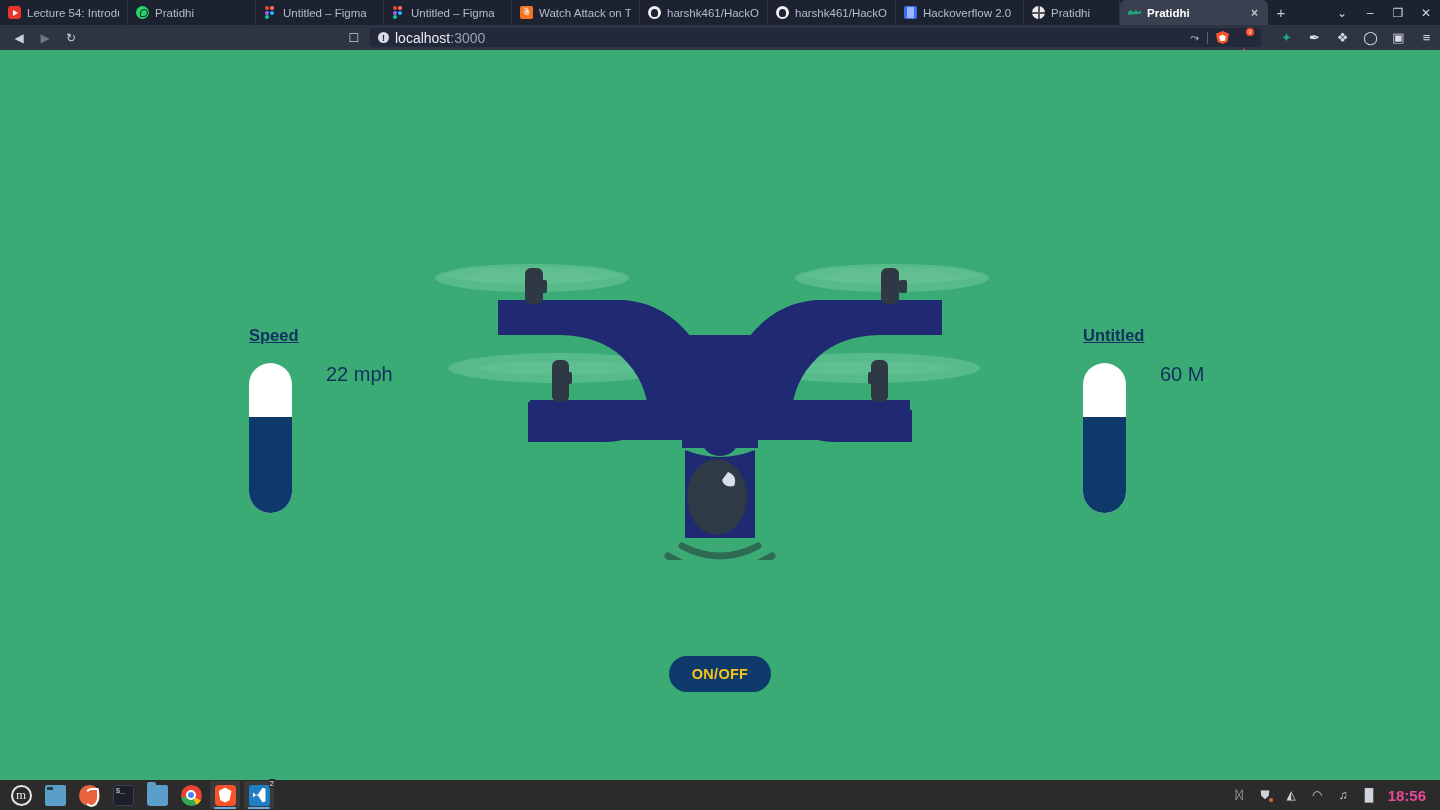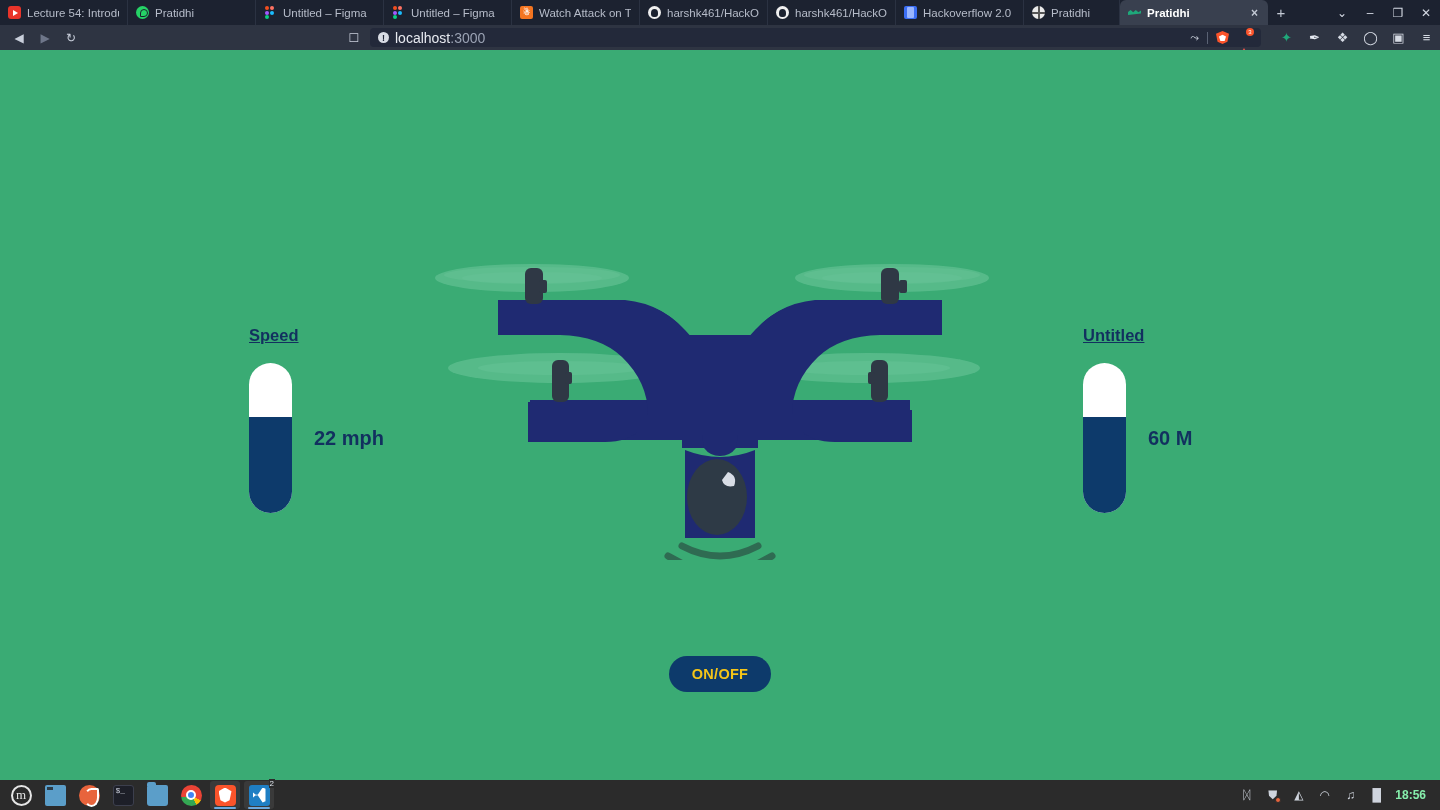--- a/index.html
+++ b/index.html
@@ -107,21 +107,21 @@
     border-radius:50%; background:#b4ee35; }
   .status-text { font-size:14.5px; font-weight:bold; letter-spacing:0.6px; color:#1f8a2d; }
 
   .drone-wrap { position:absolute; left:420px; top:200px; width:600px; height:310px; }
   .drone-wrap svg { display:block; width:600px; height:310px; }
 
   .gauge { position:absolute; display:flex; align-items:center; }
   .gauge-speed { left:249px; top:276px; }
   .gauge-dist  { left:1083px; top:276px; }
   .gauge-label { position:absolute; top:0; left:0; font-size:16.5px; font-weight:bold; color:#12305f;text-decoration:underline; }
-  .gauge-body { position:absolute; top:37px; left:0; display:flex; align-items:center; gap:0;font-weight:bold; }
+  .gauge-body { position:absolute; top:37px; left:0; display:flex; align-items:flex-start; gap:12px; }
   .pill {
     width:43px; height:150px; border-radius:22px; background:#ffffff; overflow:hidden;
     display:flex; flex-direction:column; justify-content:flex-end; position:relative;
   }
   .pill-fill { width:100%; background:#0d3a6b; }
   .gauge-value { font-size:20px; color:#12305f; margin-left:22px; white-space:nowrap; }
 
   .onoff-btn {
     position:absolute; left:669px; top:606px; width:102px; height:36px;
     background:#0d3a6b; border:none; border-radius:18px;
@@ -170,21 +170,21 @@
   .ic-vs { background:#1f7fc4; border-radius:3px; }
   .ic-vs::after{ content:""; position:absolute; left:4px; top:3px; width:13px; height:15px; background:#fff;
      clip-path:polygon(0% 30%,35% 55%,78% 0%,100% 8%,100% 92%,78% 100%,35% 45%,0% 70%); }
   .tb-badge { position:absolute; right:-1px; top:-2px; background:#2b2b2b; color:#dfe4ec;
      font-size:8px; line-height:9px; padding:0 1px; }
   .tray { margin-left:auto; display:flex; align-items:center; gap:11px; padding-right:10px; }
   .tr-sm { width:15px; height:15px; position:relative; color:#cfd4dd; font-size:12px;
      display:flex; align-items:center; justify-content:center; }
   .tr-dot { position:absolute; right:-1px; bottom:0px; width:6px; height:6px; border-radius:50%;
      background:#e8643c; border:1px solid #2b2b2b; }
-  .clock { color:#86efac; font-size:12px; font-weight:bold; }
+  .clock { color:#ec4899; font-size:15px; font-weight:bold; }
 </style>
 </head>
 <body>
 
 <div class="browser">
 
   <div class="tabstrip">
 
     <div class="tab">
       <span class="favicon fav-yt"></span>

